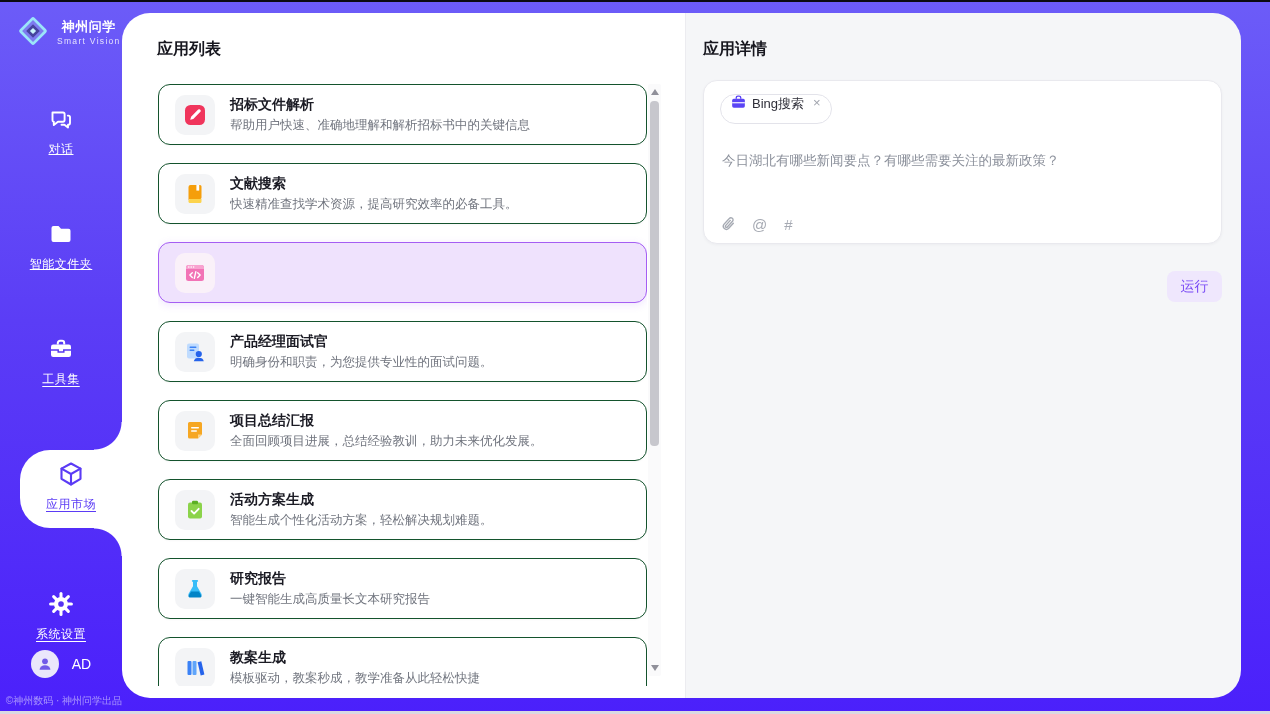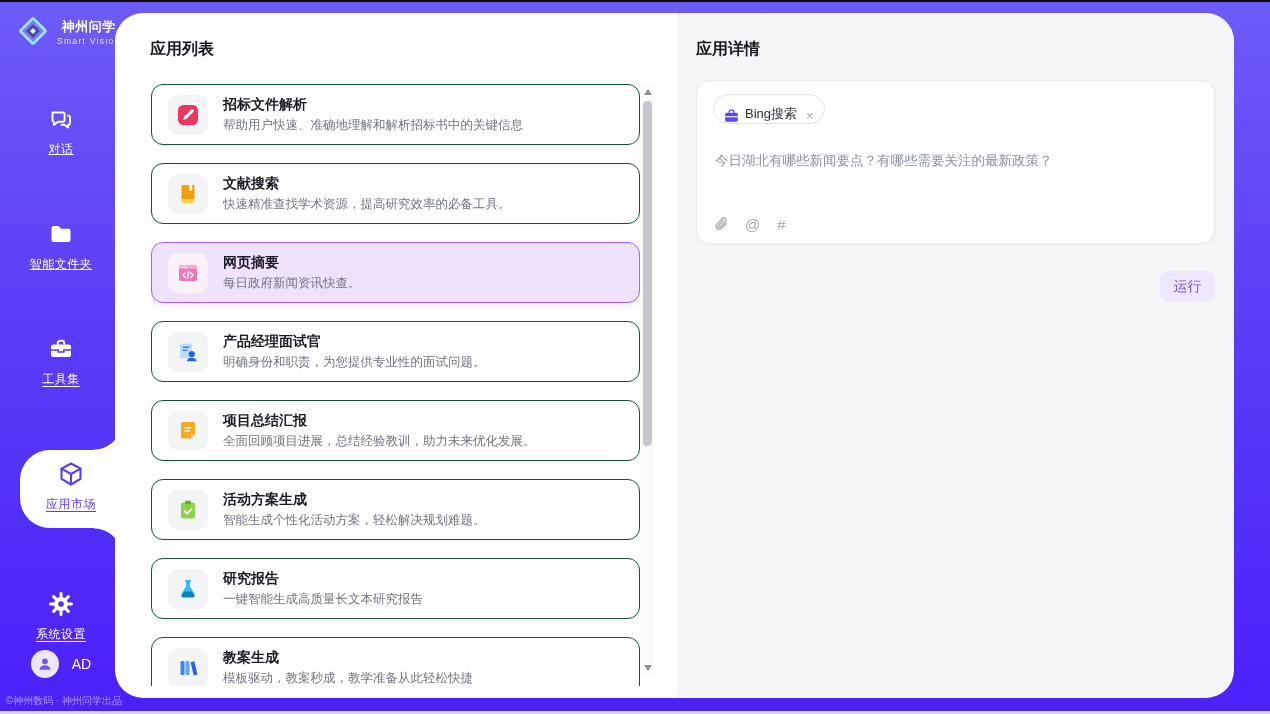--- a/index.html
+++ b/index.html
@@ -25,21 +25,21 @@
   .c{position:absolute;right:0;width:28px;height:28px;}
   .c1{top:-28px;background:radial-gradient(circle at 0 0, rgba(0,0,0,0) 27px, #fff 28px);}
   .c2{bottom:-28px;background:radial-gradient(circle at 0 100%, rgba(0,0,0,0) 27px, #fff 28px);}
   .user-row{position:absolute;left:0;bottom:36px;width:122px;display:flex;align-items:center;justify-content:center;gap:13px;cursor:pointer;margin-top:8px;}
   .avatar{width:28px;height:28px;border-radius:50%;background:#EAE6FB;display:flex;align-items:center;justify-content:center;}
   .user-name{color:#fff;font-size:14px;}
   .copyright{position:absolute;bottom:6px;left:-4px;width:136px;text-align:center;font-size:10px;
              color:rgba(255,255,255,.5);white-space:nowrap;}
 
   
-  .content{position:absolute;left:115px;top:13px;width:1119px;bottom:16px;border-radius:28px;
+  .content{position:absolute;left:122px;top:13px;width:1119px;bottom:16px;border-radius:28px;
            overflow:hidden;display:flex;}
   .panel-title{position:absolute;top:26px;font-size:16px;font-weight:700;color:#17171F;margin:0;}
 
   .list-panel{position:relative;width:563px;background:#fff;flex:none;}
   .list-panel .panel-title{left:35px;}
   .cards{position:absolute;left:36px;top:71px;width:489px;bottom:12px;overflow:hidden;}
   .card{box-sizing:border-box;height:61px;margin-bottom:18px;border:1px solid #14532d;border-radius:12px;
         background:#fff;display:flex;align-items:center;padding:0 16px;gap:15px;cursor:pointer;
         box-shadow:0 1px 2px rgba(20,20,40,.03);}
   .card.selected{background:var(--sel-bg,#EFE2FD);border:1px solid var(--sel-border,#A55EF3);
@@ -56,21 +56,21 @@
   .sb-arrow.up{top:1px;}
   .sb-arrow.down{bottom:1px;}
   .tri-up{width:0;height:0;border-left:4px solid transparent;border-right:4px solid transparent;border-bottom:6px solid #90909A;}
   .tri-down{width:0;height:0;border-left:4px solid transparent;border-right:4px solid transparent;border-top:6px solid #90909A;}
   .sb-thumb{position:absolute;left:2px;top:17px;width:9px;height:345px;background:#C7C7CD;border-radius:4px;cursor:grab;}
 
   .detail-panel{position:relative;flex:1;background:var(--detail-bg,#F5F6F8);border-left:1px solid #ECECF0;}
   .detail-panel .panel-title{left:17px;}
   .prompt-card{position:absolute;left:17px;top:67px;width:519px;height:164px;box-sizing:border-box;
                background:#fff;border:1px solid #E9E9EE;border-radius:14px;box-shadow:0 1px 3px rgba(20,20,40,.04);}
-  .chip{position:absolute;left:16px;top:13px;height:30px;box-sizing:border-box;display:inline-flex;align-items:flex-end;
+  .chip{position:absolute;left:16px;top:13px;height:30px;box-sizing:border-box;display:inline-flex;align-items:flex-start;
         gap:6px;padding:0 10px;border:1px solid #E3E3EA;border-radius:16px;background:#fff;cursor:pointer;}
   .chip-label{font-size:13px;color:#2E2E38;}
   .chip-x{font-size:13px;color:#A0A4AD;margin-left:3px;cursor:pointer;}
   .prompt-text{position:absolute;left:18px;top:70px;right:18px;font-size:13.5px;color:#8B909B;line-height:1.5;cursor:text;}
   .prompt-tools{position:absolute;left:18px;bottom:11px;display:flex;align-items:center;gap:17px;color:#A6AAB3;}
   .pt-glyph{font-size:15px;line-height:1;cursor:pointer;}
   .pt-svg{display:flex;align-items:center;cursor:pointer;}
   .run-btn{position:absolute;right:19px;top:258px;width:55px;height:31px;border:none;border-radius:8px;
            background:var(--run-bg,#EFE7FD);color:var(--run-fg,#7A4BF5);font-size:14px;cursor:pointer;
            font-family:inherit;}
@@ -198,24 +198,20 @@
             <div class="card-icon">
               <svg width="22" height="22" viewBox="0 0 22 22">
                 <rect x="2" y="3" width="18" height="16" rx="2.5" fill="#F273B6"></rect>
                 <path d="M2 5.5 a2.5 2.5 0 0 1 2.5-2.5 h13 A2.5 2.5 0 0 1 20 5.5 V7 H2 Z" fill="#F8A3D0"></path>
                 <circle cx="4.8" cy="5" r=".8" fill="#fff"></circle>
                 <circle cx="7.2" cy="5" r=".8" fill="#fff"></circle>
                 <circle cx="9.6" cy="5" r=".8" fill="#fff"></circle>
                 <path d="M8.3 10.7 l-2.4 2.4 2.4 2.4 M13.7 10.7 l2.4 2.4 -2.4 2.4 M11.8 9.8 l-1.5 6.5" stroke="#fff" stroke-width="1.4" fill="none" stroke-linecap="round"></path>
               </svg>
             </div>
-            <div class="card-text">
-              <div class="card-title">网页摘要</div>
-              <div class="card-desc">每日政府新闻资讯快查。</div>
-            </div>
           </div>
           <div class="card">
             <div class="card-icon">
               <svg width="22" height="22" viewBox="0 0 22 22">
                 <rect x="3" y="2.5" width="12" height="15" rx="2" fill="#BFDBFE"></rect>
                 <rect x="5.5" y="5.5" width="7" height="1.5" rx=".7" fill="#3B82F6"></rect>
                 <rect x="5.5" y="8.5" width="5" height="1.5" rx=".7" fill="#3B82F6"></rect>
                 <circle cx="14.8" cy="13" r="3.1" fill="#2563EB"></circle>
                 <path d="M9.8 20.2 a5.1 4.3 0 0 1 10 0 Z" fill="#2563EB"></path>
               </svg>

